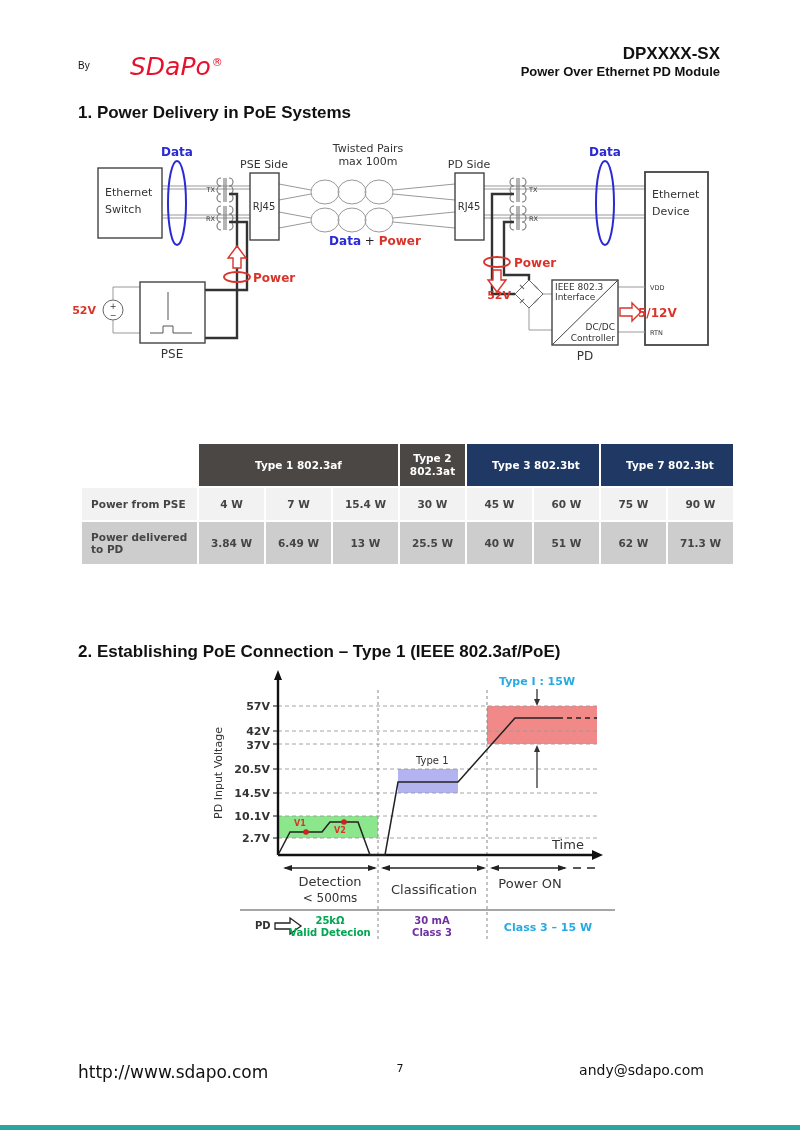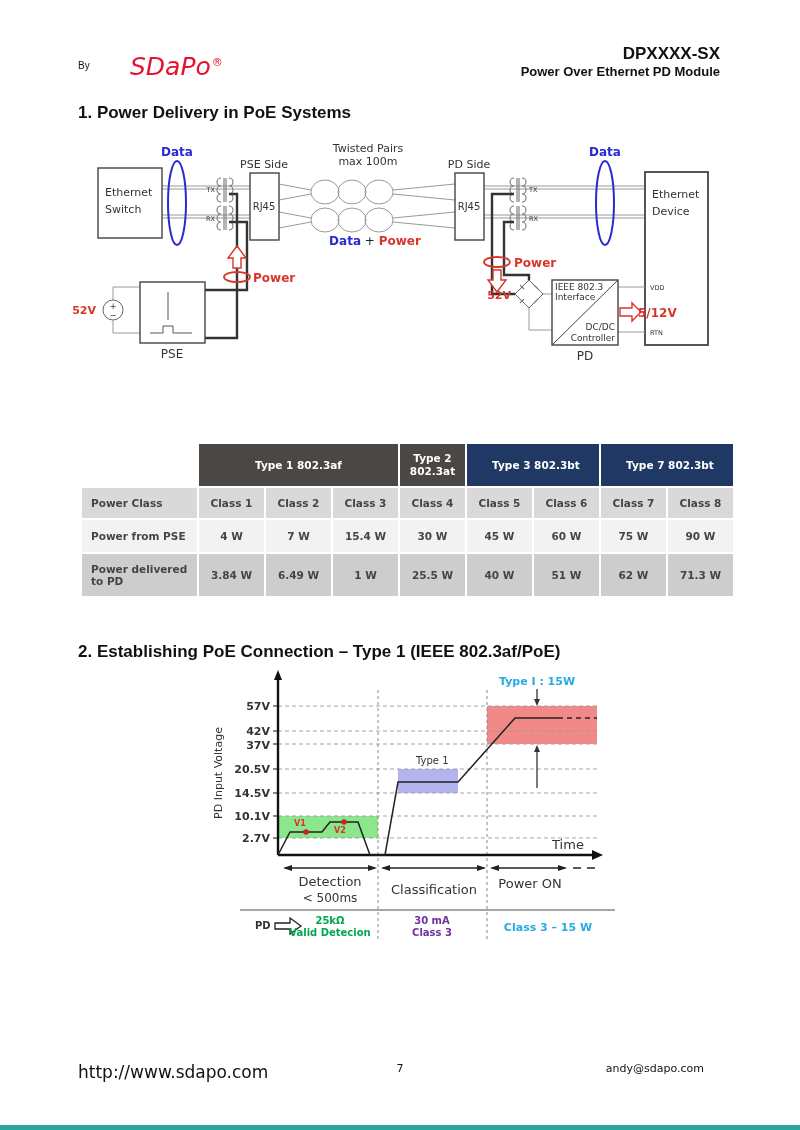--- a/index.html
+++ b/index.html
@@ -54,21 +54,21 @@
   .redarrow{stroke:var(--accent-red,#d9342b);stroke-width:1.4;fill:#fff;}
   .coil{stroke:#777;stroke-width:1.1;fill:none;}
   .grid{stroke:#9a9a9a;stroke-width:0.9;stroke-dasharray:4 3;fill:none;}
   .vdash{stroke:#888;stroke-width:1;stroke-dasharray:3 3;fill:none;}
   .axis{stroke:#111;stroke-width:2.4;fill:none;}
   .sig{stroke:#222;stroke-width:1.5;fill:none;}
   .phase{stroke:#222;stroke-width:1.3;fill:none;}
 
   .footer-url{left:78px;top:1062px;font-size:17px;}
   .footer-page{left:0;top:1062px;width:800px;text-align:center;font-size:11px;}
-  .footer-email{right:96px;top:1062px;font-size:11px;margin-left:47px;}
+  .footer-email{right:96px;top:1062px;font-size:14px;margin-left:47px;}
   .bottom-bar{left:0;bottom:0;width:800px;height:5px;background:var(--footer-bar,#2aa5a0);}
 </style>
 </head>
 <body>
 
 <div class="page">
 
   <div class="abs by">By</div>
   <div class="abs brand"><span>SDaPo</span><span class="reg">®</span></div>
   <div class="abs hdr-right">
@@ -222,48 +222,37 @@
 
   <div class="abs ptable">
     <table>
       <tbody>
           <tr class="grp">
         <td class="blank lbl"></td>
         <td class="hdr-dark" colspan="3">Type 1 802.3af</td>
         <td class="hdr-dark" colspan="1">Type 2 802.3at</td>
         <td class="hdr-navy" colspan="2">Type 3 802.3bt</td>
         <td class="hdr-navy" colspan="2">Type 7 802.3bt</td>
-      </tr>
-      <tr class="r1">
-        <td class="lbl">Power Class</td>
-        <td class="d">Class 1</td>
-        <td class="d">Class 2</td>
-        <td class="d">Class 3</td>
-        <td class="d">Class 4</td>
-        <td class="d">Class 5</td>
-        <td class="d">Class 6</td>
-        <td class="d">Class 7</td>
-        <td class="d">Class 8</td>
       </tr>
       <tr class="r2">
         <td class="lbl">Power from PSE</td>
         <td class="d">4 W</td>
         <td class="d">7 W</td>
         <td class="d">15.4 W</td>
         <td class="d">30 W</td>
         <td class="d">45 W</td>
         <td class="d">60 W</td>
         <td class="d">75 W</td>
         <td class="d">90 W</td>
       </tr>
       <tr class="r3">
         <td class="lbl">Power delivered to PD</td>
         <td class="d">3.84 W</td>
         <td class="d">6.49 W</td>
-        <td class="d">1 W</td>
+        <td class="d">13 W</td>
         <td class="d">25.5 W</td>
         <td class="d">40 W</td>
         <td class="d">51 W</td>
         <td class="d">62 W</td>
         <td class="d">71.3 W</td>
       </tr>
     </tbody>
       </table>
   </div>
 

